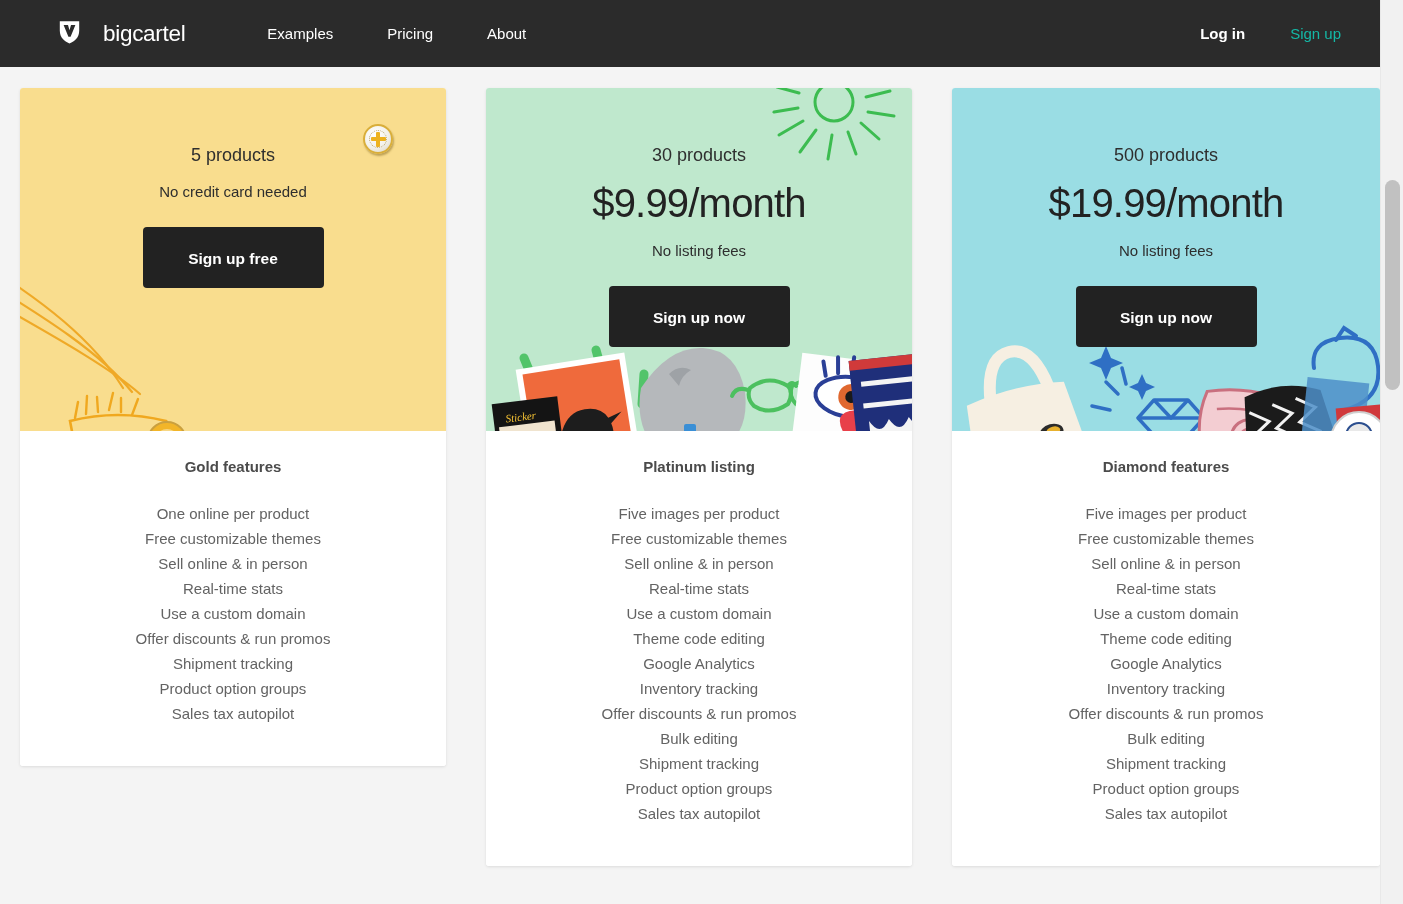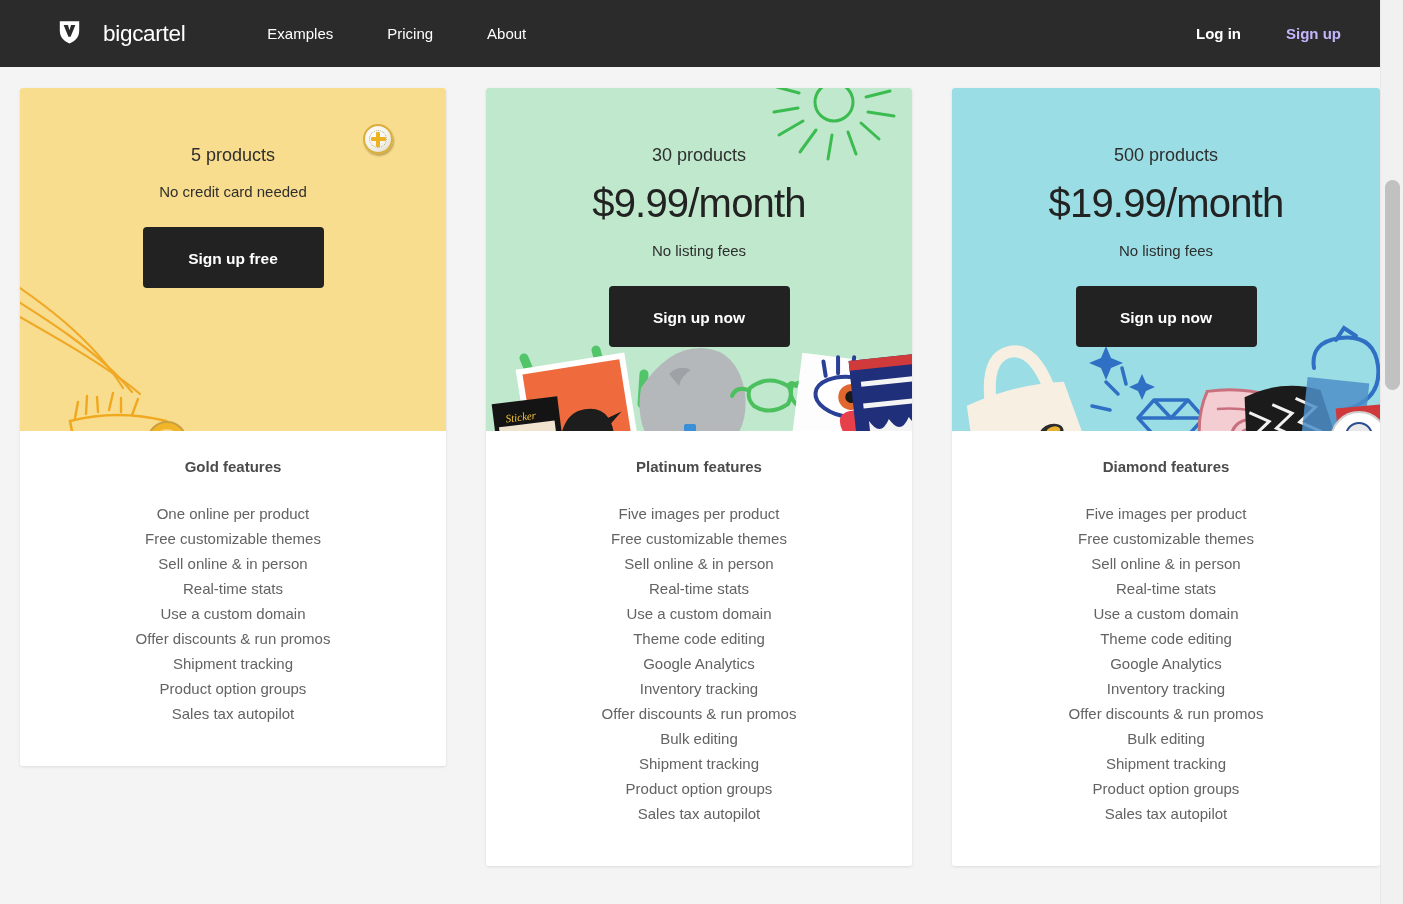--- a/index.html
+++ b/index.html
@@ -80,23 +80,23 @@
     text-align: center;
   }
   .login-link {
     color: #ffffff;
     font-size: 15px;
     font-weight: 700;
     text-decoration: none;
     cursor: pointer;
   }
   .signup-link {
-    color: #c4b5fd;
+    color: #14b8a6;
     font-size: 15px;
-    font-weight: 700;
+    font-weight: 400;
     text-decoration: none;
     cursor: pointer;
   }
 
   
   .plans-row {
     position: absolute;
     top: 88px;
     left: 20px;
     width: 1360px;
@@ -389,21 +389,21 @@
         </g>
       </svg>
       <div class="head-content">
         <div class="plan-quota">30 products</div>
         <div class="plan-price">$9.99/month</div>
         <div class="plan-note">No listing fees</div>
         <button class="cta-button">Sign up now</button>
       </div>
     </div>
     <div class="card-body">
-      <div class="features-title">Platinum features</div>
+      <div class="features-title">Platinum listing</div>
       <ul class="features-list">
         <li>Five images per product</li>
         <li>Free customizable themes</li>
         <li>Sell online &amp; in person</li>
         <li>Real-time stats</li>
         <li>Use a custom domain</li>
         <li>Theme code editing</li>
         <li>Google Analytics</li>
         <li>Inventory tracking</li>
         <li>Offer discounts &amp; run promos</li>

